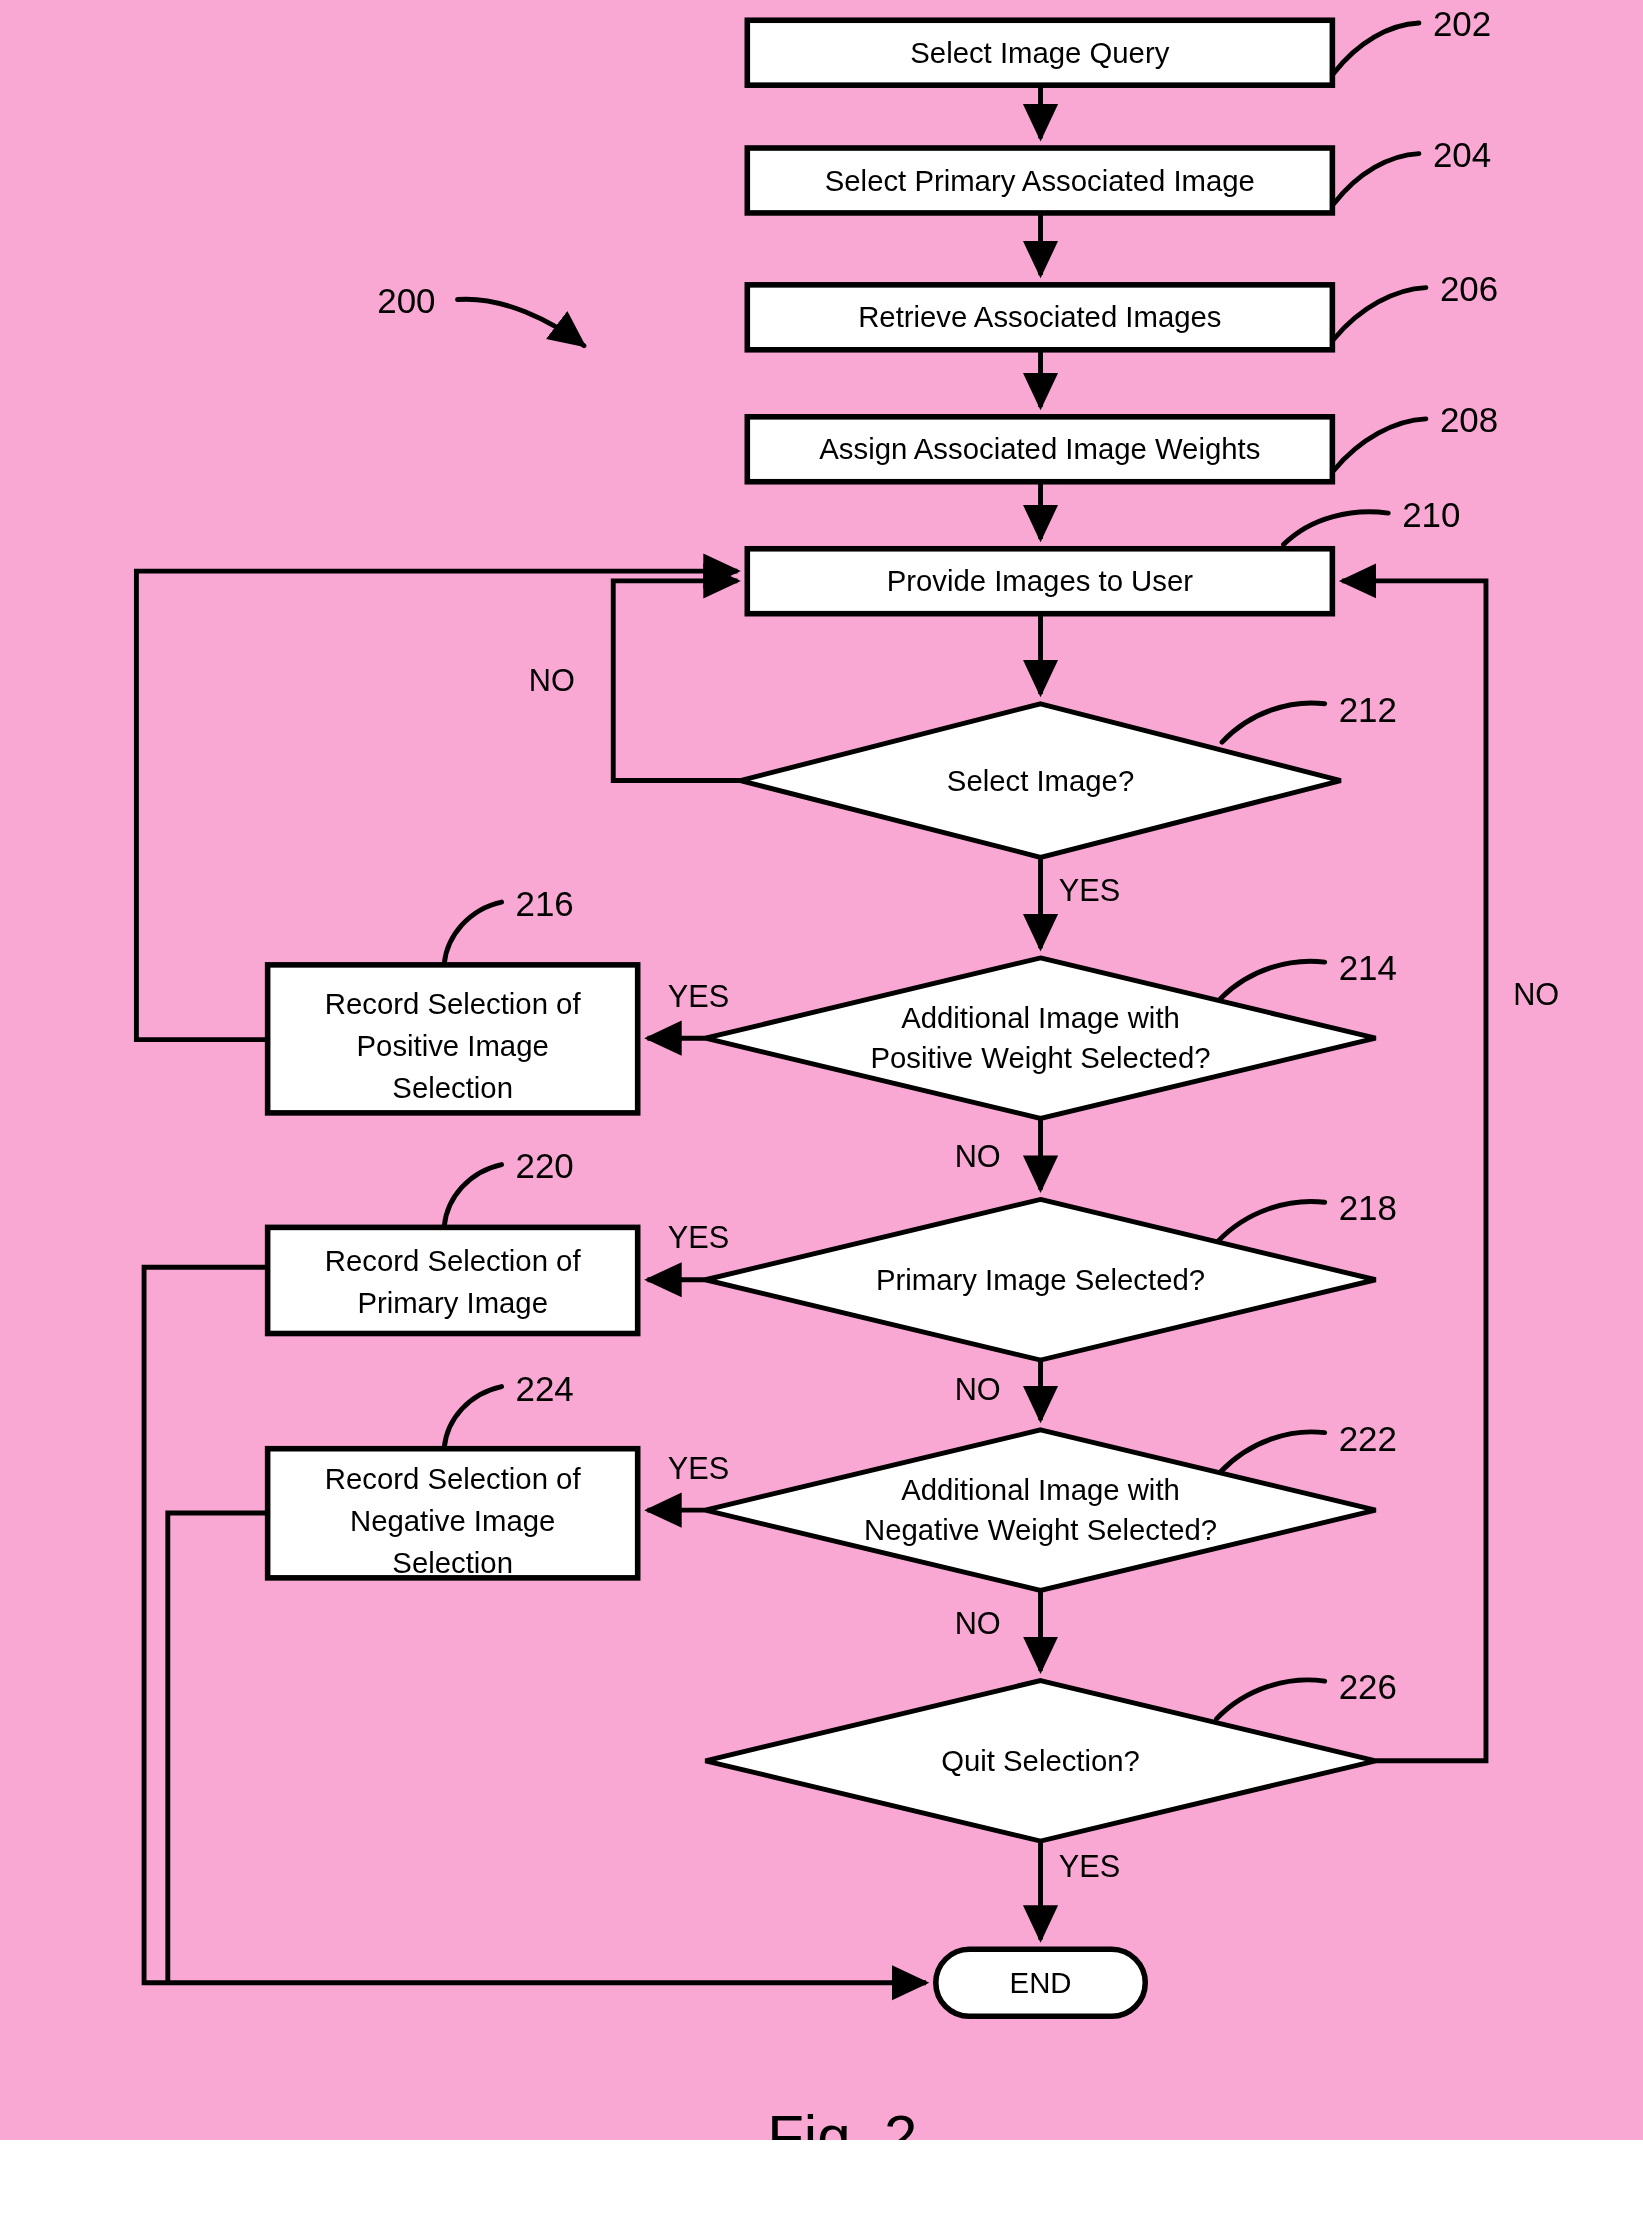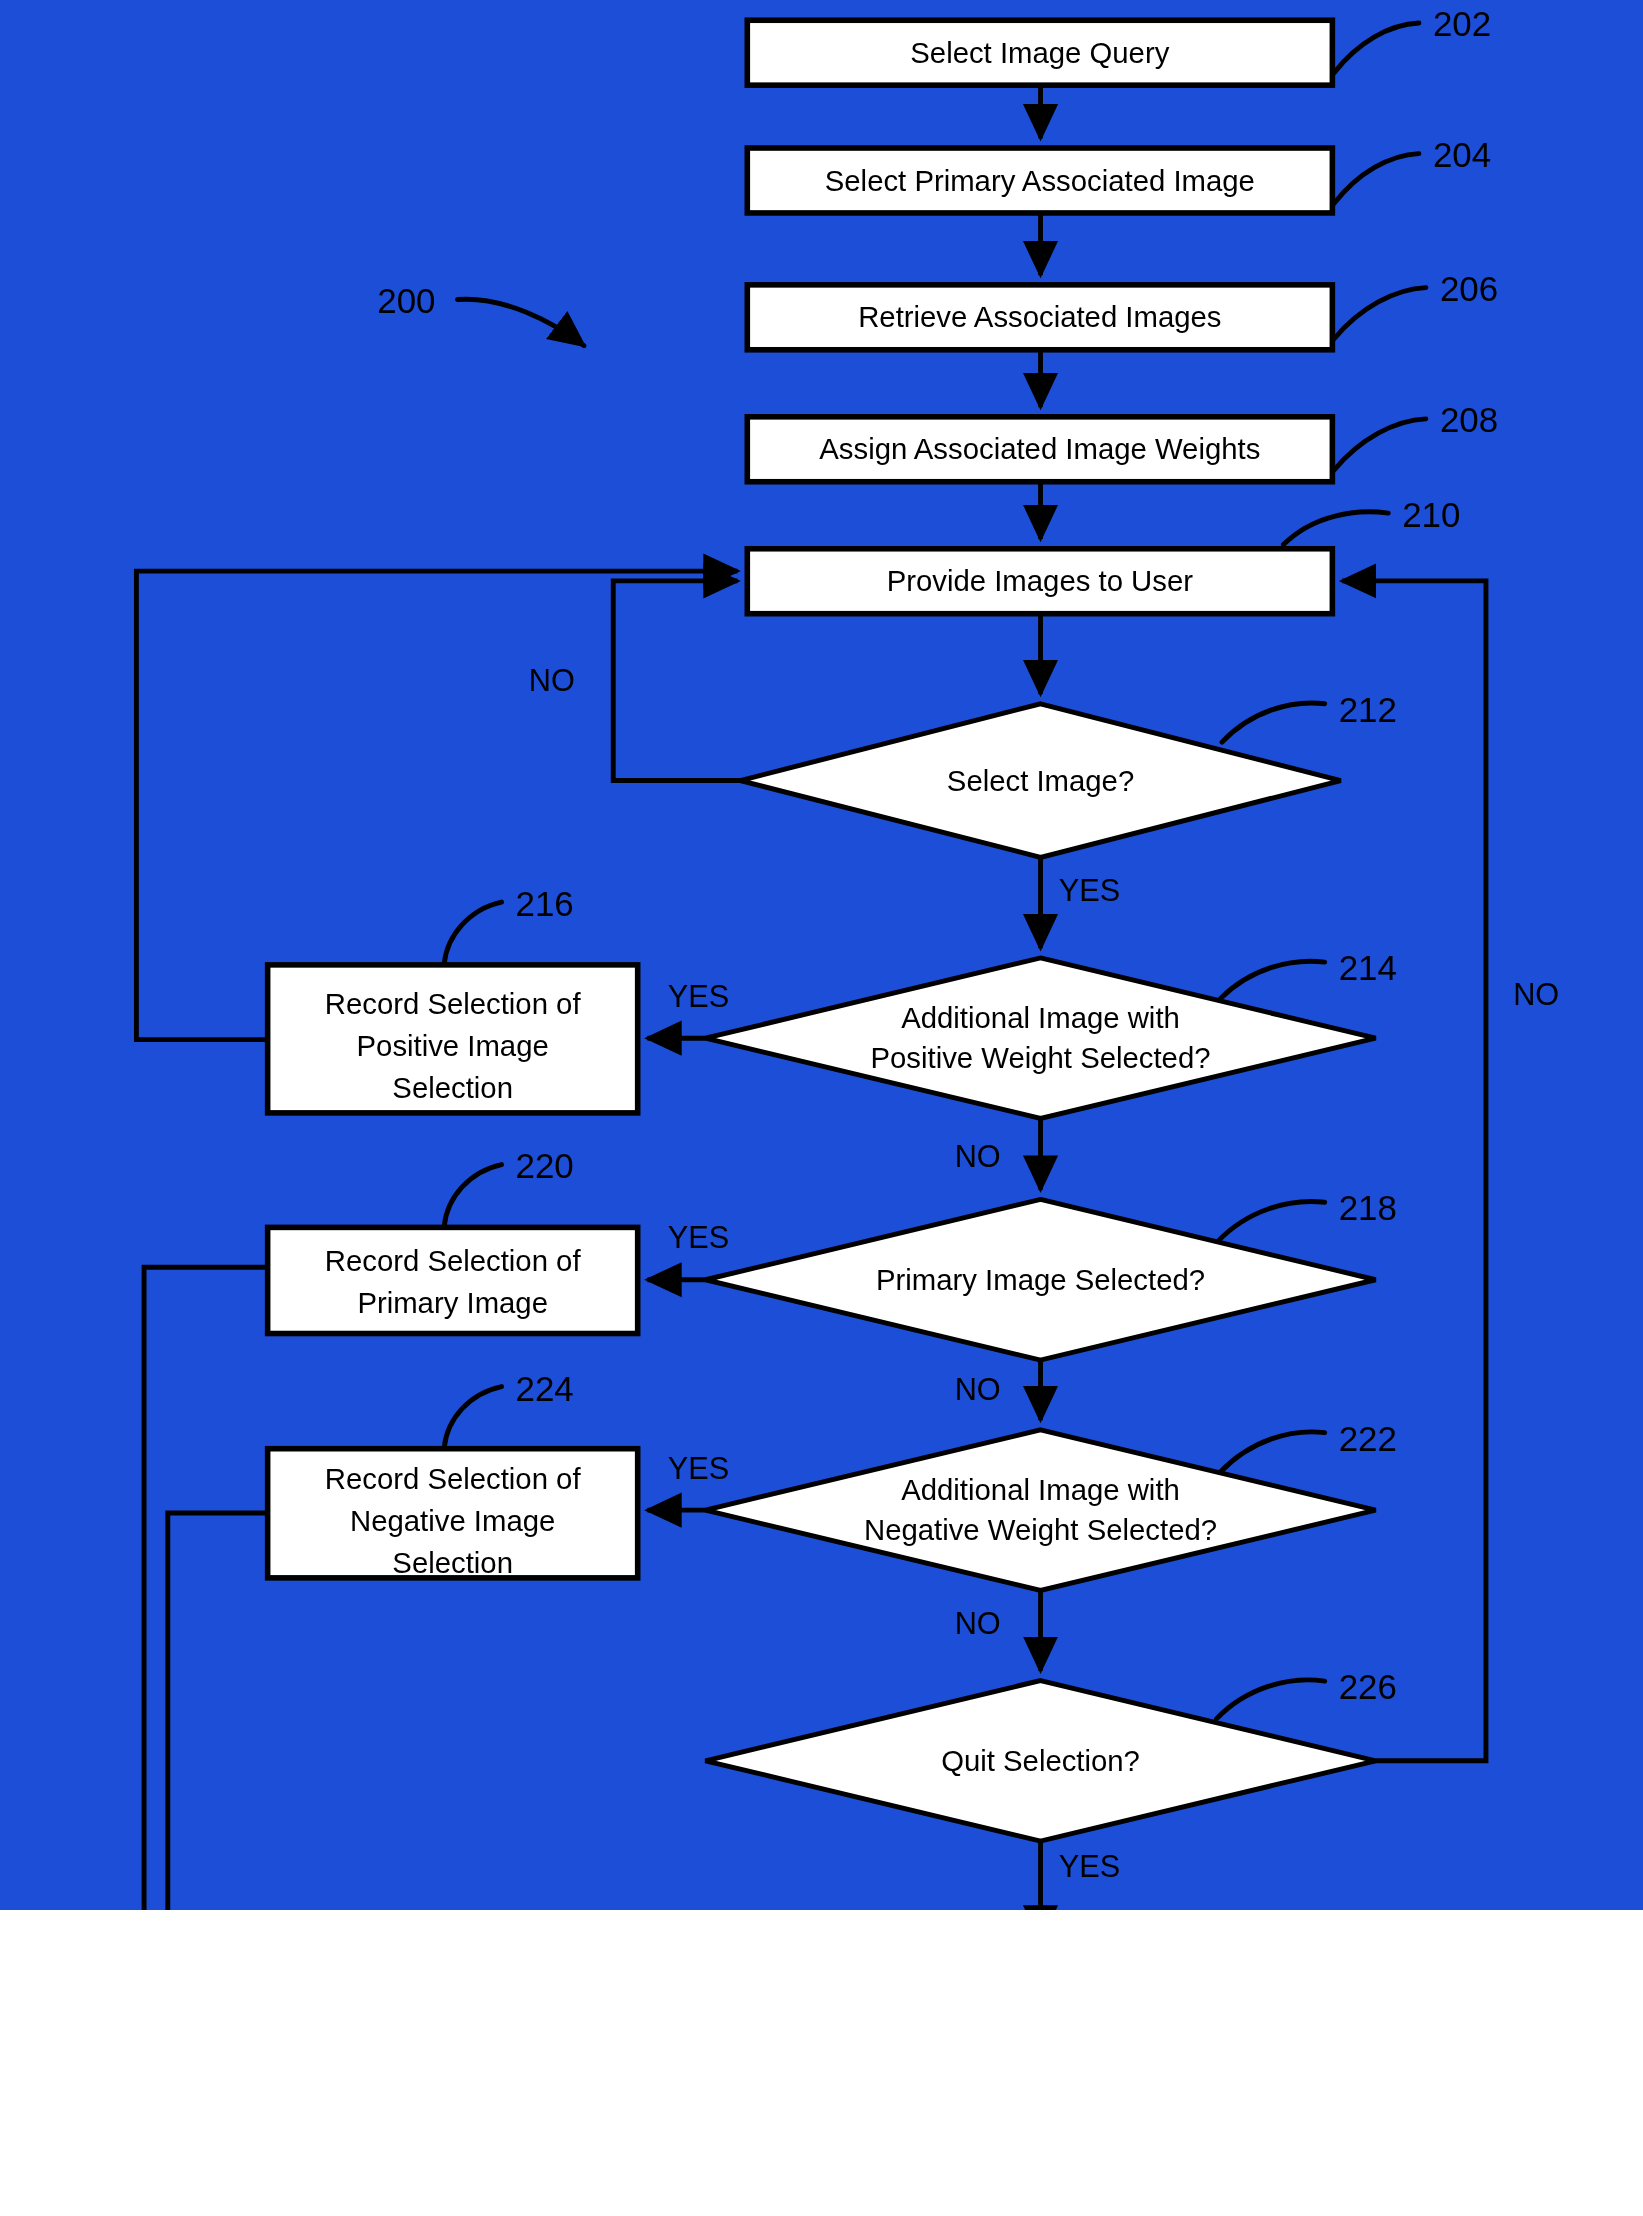--- a/index.html
+++ b/index.html
@@ -8,22 +8,22 @@
     padding: 0;
     background: #ffffff;
   }
   body {
     font-family: "Liberation Sans", sans-serif;
     color: #000000;
   }
   #page {
     position: relative;
     width: 1644px;
-    height: 1910px;
-    background: #1d4ed8;
+    height: 2140px;
+    background: #f9a8d4;
     overflow: hidden;
   }
   #sheet {
     position: absolute;
     inset: 0;
     width: 1644px;
     height: 2216px;
   }
   #sheet text {
     font-family: "Liberation Sans", sans-serif;

